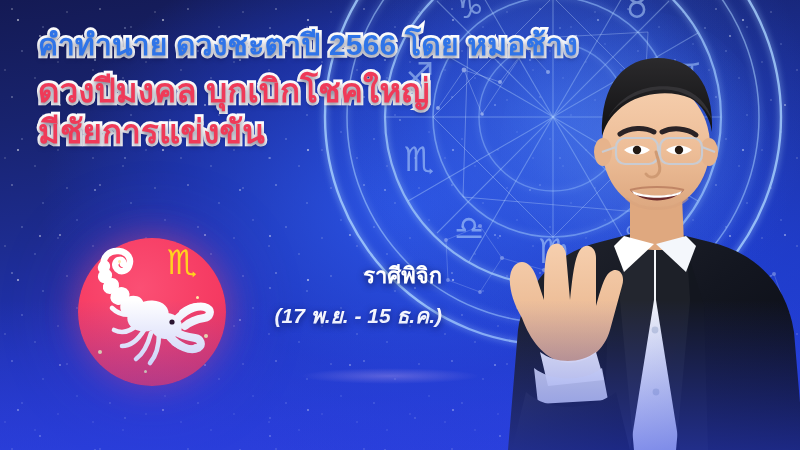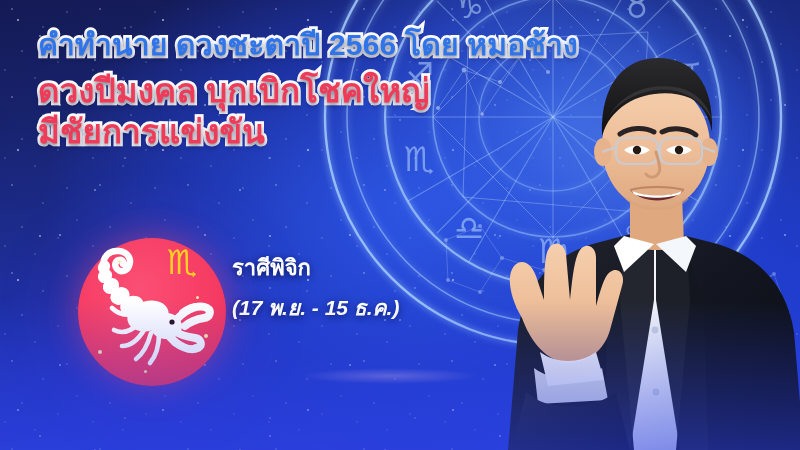--- a/index.html
+++ b/index.html
@@ -89,21 +89,21 @@
   
   .badge{
     position:absolute;left:78px;top:238px;width:148px;height:148px;border-radius:50%;
     background:radial-gradient(circle at 42% 34%, #fb4f74 0%, #f73f66 45%, #ef2f58 100%);
     box-shadow:0 0 34px rgba(255,70,110,.45), 0 0 80px rgba(120,60,220,.30);
   }
   .badge svg{position:absolute;inset:0;width:100%;height:100%;}
   .badge .sparkle{position:absolute;background:#ffe9a8;border-radius:50%;}
 
   
-  .caption{position:absolute;left:232px;top:250px;width:210px;text-align:left;}
+  .caption{position:absolute;left:232px;top:258px;width:210px;text-align:right;}
   .cap-name{
     margin:0;font-size:22px;font-weight:bold;color:#ffffff;
     text-shadow:0 2px 7px rgba(6,12,60,.75);white-space:nowrap;
   }
   .cap-range{
     margin:6px 0 0;font-size:21px;font-weight:bold;font-style:italic;color:#ffffff;
     text-shadow:0 2px 7px rgba(6,12,60,.75);white-space:nowrap;
   }
 
   

